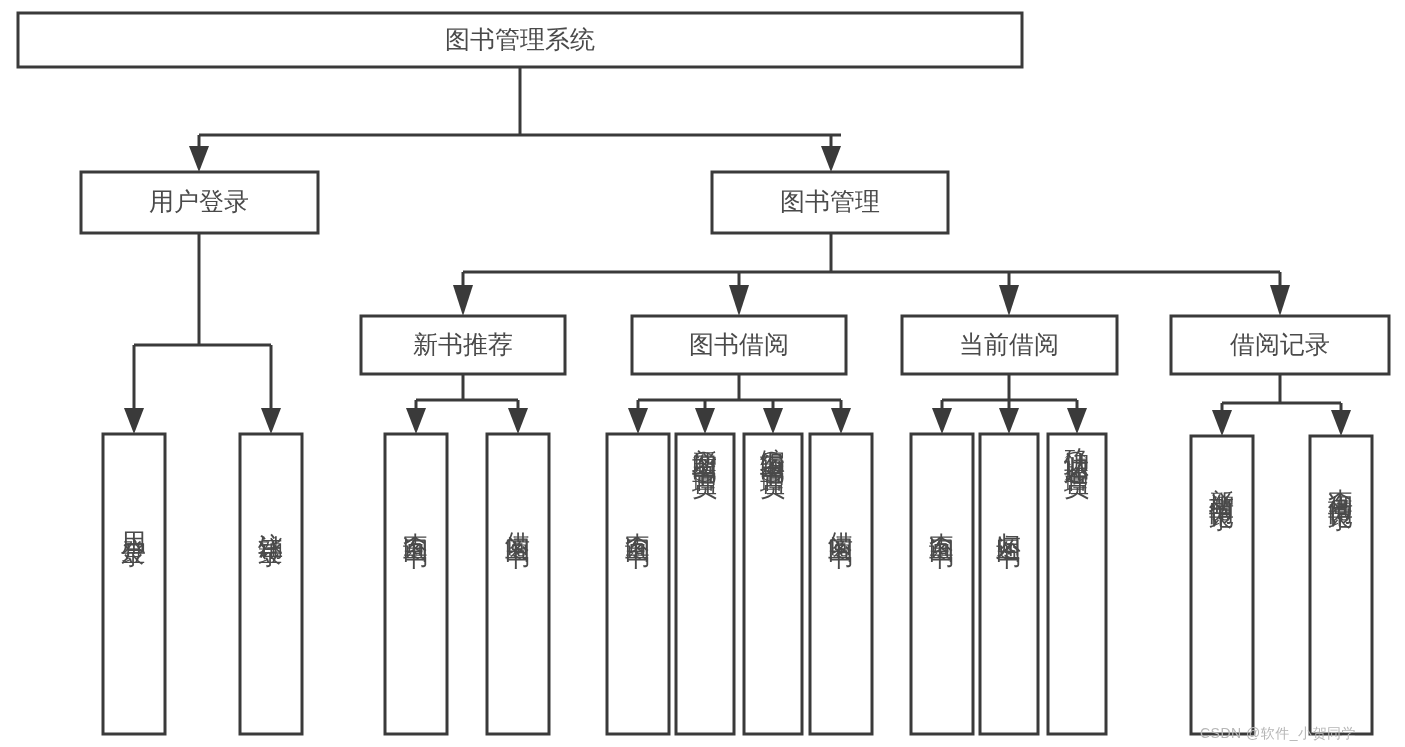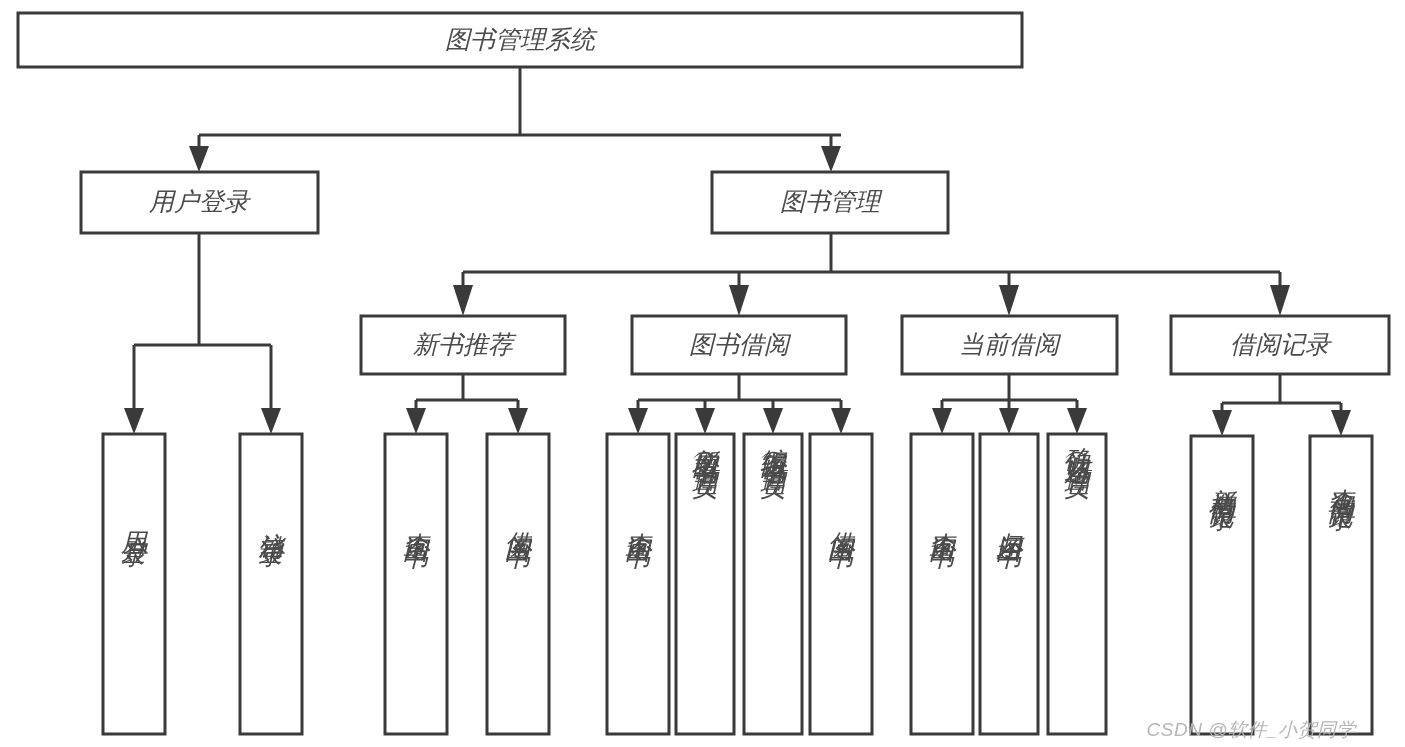--- a/index.html
+++ b/index.html
@@ -13,21 +13,20 @@
     font-family: "Liberation Sans", "DejaVu Sans", sans-serif;
     overflow: hidden;
     position: relative;
   }
   #diagram-root {
     position: absolute;
     left: 0;
     top: 0;
     width: 1364px;
     height: 747px;
-    font-style: italic;
   }
   svg.flow {
     display: block;
     width: 1405px;
     height: 747px;
   }
   .node-rect {
     fill: #ffffff;
     stroke: #3a3a3a;
     stroke-width: 3;
@@ -56,21 +55,21 @@
     text-anchor: middle;
     writing-mode: vertical-rl;
     glyph-orientation-vertical: 0;
     letter-spacing: 4px;
   }
   .watermark {
     position: absolute;
     right: 8px;
     bottom: 4px;
     font-family: "Liberation Sans", "DejaVu Sans", sans-serif;
-    font-size: 19px;
+    font-size: 14px;
     color: #b6b6b6;
     letter-spacing: 0.5px;
     white-space: nowrap;
     user-select: none;
   }
 </style>
 </head>
 <body>
 
 <div id="diagram-root">

